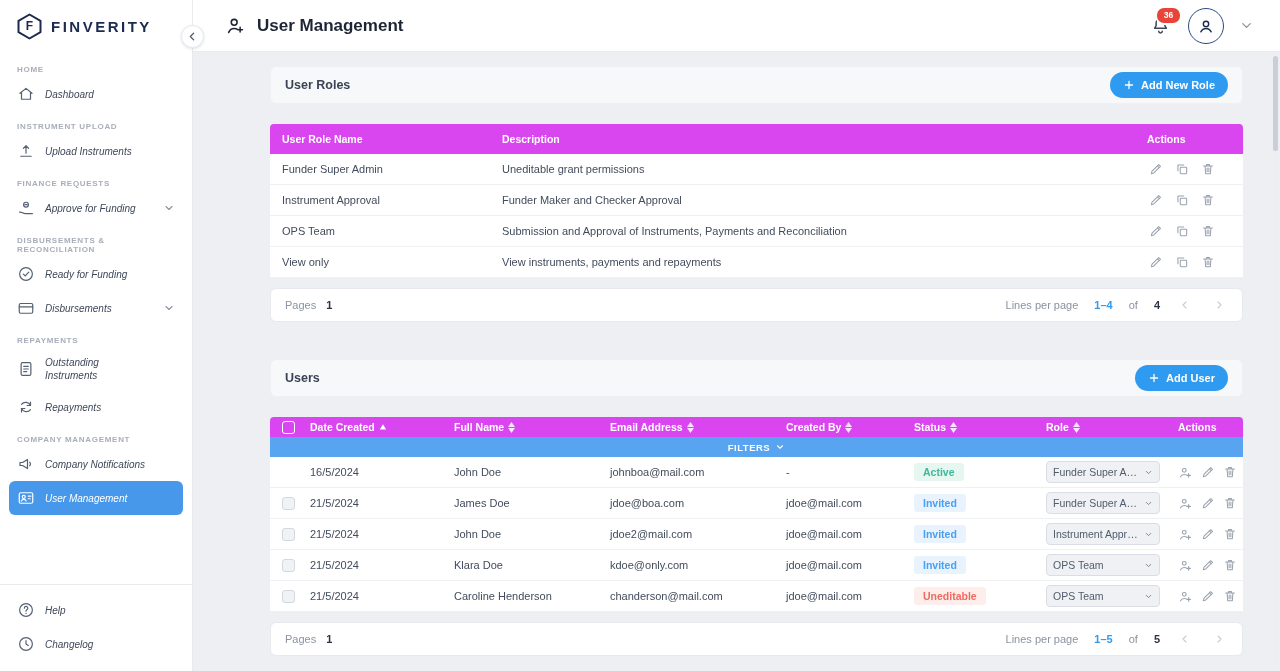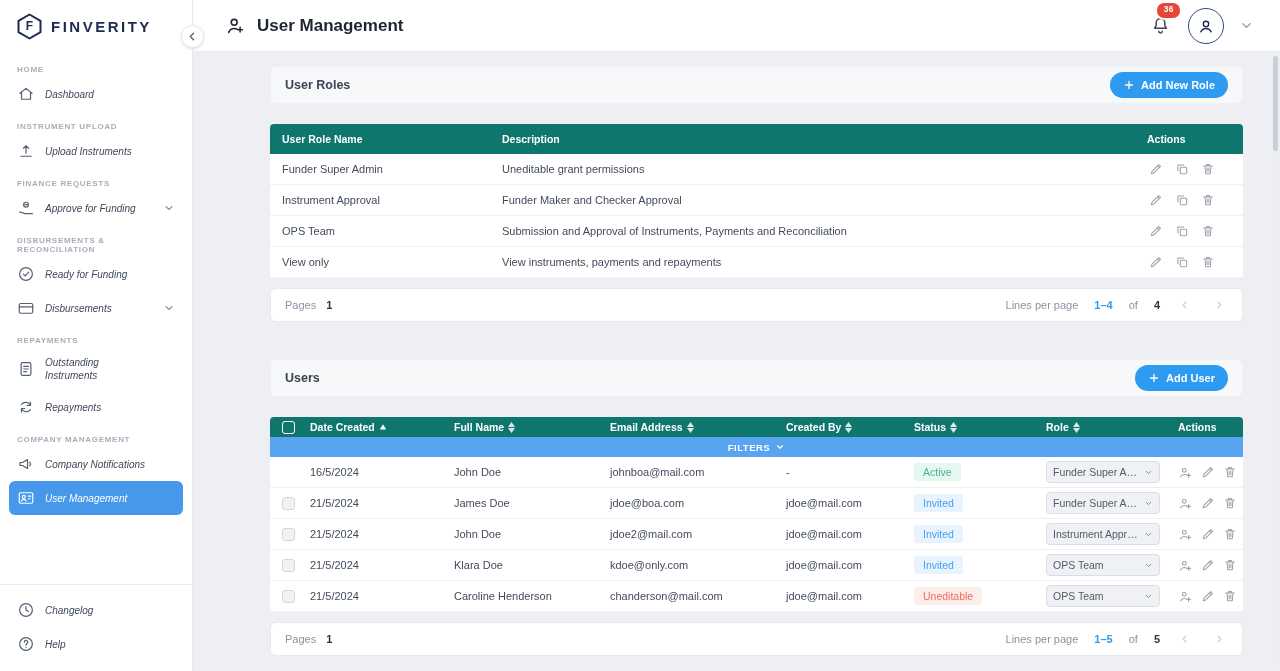--- a/index.html
+++ b/index.html
@@ -28,56 +28,56 @@
 
   
   .collapse-btn { position:absolute; left:181px; top:25px; width:23px; height:23px; border-radius:50%; background:#fff; border:1px solid #e6e8ed; box-shadow:0 1px 3px rgba(20,30,60,.12); display:flex; align-items:center; justify-content:center; color:#556073; z-index:5; }
 
   
   .main { flex:1; display:flex; flex-direction:column; height:100%; position:relative; }
   .topbar { height:52px; background:#fff; border-bottom:1px solid #e9ebef; display:flex; align-items:center; justify-content:space-between; padding:0 26px 0 32px; }
   .title-wrap { display:flex; align-items:center; gap:10px; }
   .page-title { font-size:17px; font-weight:700; color:#1d2433; }
   .title-ic { color:#1d2433; }
-  .topbar-right { display:flex; gap:15px;font-family:Liberation Mono, monospace; }
+  .topbar-right { display:flex; align-items:center; gap:15px; }
   .bell-btn { position:relative; color:#3c4556; padding:2px; }
   .badge { position:absolute; top:-7px; right:-9px; background:#e8443a; color:#fff; font-size:8.5px; font-weight:700; min-width:17px; height:15px; line-height:15px; text-align:center; border-radius:9px; padding:0 3px; border:2px solid #fff; box-sizing:content-box; }
   .avatar-btn { width:36px; height:36px; border-radius:50%; border:1.5px solid #2c4a86; display:flex; align-items:center; justify-content:center; color:#1b2b4e; background:#fff; }
   .top-chev { color:#8a93a2; }
 
   .content { flex:1; background:#edeff3; padding:14px 37px 0 37px; overflow:hidden;margin-left:40px; }
 
   .card-head { background:#f7f8fa; border:1px solid #eff0f4; border-radius:6px; height:38px; display:flex; align-items:center; justify-content:space-between; padding:0 14px; }
   .card-title { font-size:12.5px; font-weight:700; color:#3a4454; }
   .btn-primary { background:#2e9bf0; color:#fff; height:26px; border-radius:14px; display:flex; align-items:center; gap:6px; padding:0 13px; font-size:11px; font-weight:700; }
 
   
   .tbl { margin-top:20px; }
   .tr { display:grid; align-items:center; }
-  .t-head { background:#0f766e; color:#fff; font-size:10.5px; font-weight:700; height:30px; border-radius:4px 4px 0 0;text-align:right; }
+  .t-head { background:#d946ef; color:#fff; font-size:10.5px; font-weight:700; height:30px; border-radius:4px 4px 0 0;text-align:right; }
   .t-row { background:#fff; height:31px; font-size:11px; color:#424c5c; border-bottom:1px solid #eef0f3; }
   .cell { padding-left:12px; display:flex; align-items:center; gap:4px; white-space:nowrap; overflow:hidden; }
 
   .roles .tr { grid-template-columns:220px 1fr 108px; }
   .users .tr { grid-template-columns:28px 144px 156px 176px 128px 132px 132px 1fr; }
   .users .t-head { height:20px; border-radius:4px 4px 0 0; }
 
   .act-btn { color:#9aa2ae; width:18px; height:18px; display:flex; align-items:center; justify-content:center; margin-right:4px; }
   .act-btn.kebab { color:#6d7786; margin-right:0; }
 
   
   .filters-bar { background:#58a4f1; height:20px; display:flex; align-items:center; justify-content:center; gap:5px; color:#fff; font-size:9.5px; font-weight:700; letter-spacing:.5px; }
 
   
   .cb { width:13px; height:13px; border-radius:3px; border:1px solid #d3d7de; background:#f1f2f5; display:inline-block; }
   .cb.head-cb { background:transparent; border:1.5px solid #fff; }
   .cb[data-selectable="no"] { visibility:hidden; }
 
   
-  .pill { font-size:10.5px; padding:3px 9px; border-radius:3px; font-weight:400; }
+  .pill { font-size:10.5px; padding:3px 9px; border-radius:3px; font-weight:700; }
   .pill[data-status="Active"] { color:#3eb79a; background:#e6f6f1; }
   .pill[data-status="Invited"] { color:#49a0f2; background:#e9f3fe; }
   .pill[data-status="Deactivated"] { color:#ee6a5f; background:#fdeeec; }
 
   
   .role-select { width:114px; height:22px; background:#eff1f4; border:1px solid #dadee4; border-radius:4px; display:flex; align-items:center; gap:4px; padding:0 6px; font-size:10.5px; color:#515c6b; }
   .role-select .role-text { flex:1; white-space:nowrap; overflow:hidden; text-overflow:ellipsis; }
   .role-select .sel-chev { color:#7c8694; flex:0 0 auto; }
 
   
@@ -217,34 +217,34 @@
           </span>
         <span class="nav-text">User Management</span>
       </div>
     </nav>
 
     <div class="sidebar-foot">
       <div class="nav-item">
         <span class="nav-ic">
             <svg width="18" height="18" viewBox="0 0 24 24" fill="none" stroke="currentColor" stroke-width="1.6" stroke-linecap="round" stroke-linejoin="round">
               <circle cx="12" cy="12" r="8.5"></circle>
-              <path d="M12 7.5V12l3 2"></path>
-            </svg>
-          </span>
-        <span class="nav-text">Changelog</span>
-      </div>
-      <div class="nav-item">
-        <span class="nav-ic">
-            <svg width="18" height="18" viewBox="0 0 24 24" fill="none" stroke="currentColor" stroke-width="1.6" stroke-linecap="round" stroke-linejoin="round">
-              <circle cx="12" cy="12" r="8.5"></circle>
               <path d="M9.8 9.6a2.3 2.3 0 1 1 3.3 2c-.8.5-1.1 1-1.1 1.9"></path>
               <path d="M12 16.4v.2"></path>
             </svg>
           </span>
         <span class="nav-text">Help</span>
+      </div>
+      <div class="nav-item">
+        <span class="nav-ic">
+            <svg width="18" height="18" viewBox="0 0 24 24" fill="none" stroke="currentColor" stroke-width="1.6" stroke-linecap="round" stroke-linejoin="round">
+              <circle cx="12" cy="12" r="8.5"></circle>
+              <path d="M12 7.5V12l3 2"></path>
+            </svg>
+          </span>
+        <span class="nav-text">Changelog</span>
       </div>
     </div>
   </aside>
 
   <button class="collapse-btn">
     <span>
         <svg width="13" height="13" viewBox="0 0 24 24" fill="none" stroke="currentColor" stroke-width="2.4" stroke-linecap="round" stroke-linejoin="round">
           <path d="m14 6-6 6 6 6"></path>
         </svg>
       </span>

